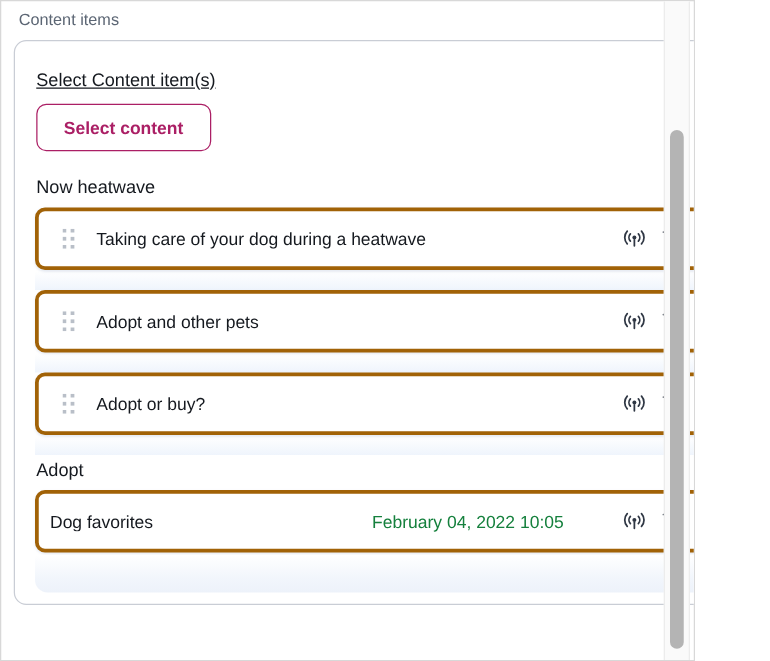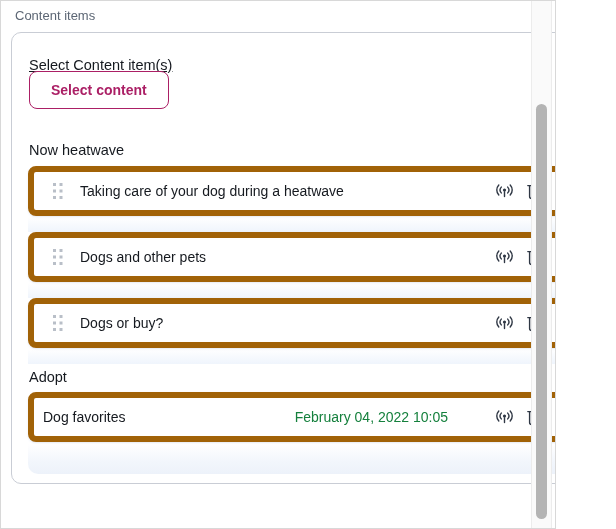--- a/index.html
+++ b/index.html
@@ -37,21 +37,21 @@
     position: absolute;
     left: 17px;
     top: 24px;
     font-size: 14.5px;
     color: #15191f;
     text-decoration: underline;
   }
   .select-btn {
     position: absolute;
     left: 17px;
-    top: 38px;
+    top: 50px;
     height: 38px;
     padding: 0 21px;
     background: #ffffff;
     border: 1px solid #ab1f65;
     border-radius: 8px;
     color: #ab1f65;
     font-family: "Liberation Sans", sans-serif;
     font-size: 14px;
     font-weight: 600;
     cursor: pointer;
@@ -84,21 +84,21 @@
     background: linear-gradient(180deg, #ffffff 0%, #f2f6fc 60%, #edf2fa 100%);
     border-radius: 0 0 10px 10px;
     pointer-events: none;
   }
   .card {
     position: absolute;
     left: 16px;
     width: 542px;
     height: 50px;
     background: #ffffff;
-    border: 6px solid #a16207;
+    border: 3px solid #a16207;
     border-radius: 8px;
     box-shadow: 0 1px 2px rgba(140,160,195,0.22);
     display: flex;
     align-items: center;
     padding: 0 20px 0 19px;
   }
   .card-1 { top: 133px; }
   .card-2 { top: 199px; }
   .card-3 { top: 265px; }
   .card-queue { top: 359px; padding-left: 9px; }
@@ -221,40 +221,40 @@
           </svg>
       </button>
     </div>
 
     <div class="card card-2">
       <span class="drag">
         <svg width="10" height="16" viewBox="0 0 10 16">
             <use href="#def-drag"></use>
           </svg>
       </span>
-      <span class="card-title">Dogs and other pets</span>
+      <span class="card-title">Adopt and other pets</span>
       <button class="icon-btn icon-broadcast">
         <svg width="21" height="20" viewBox="0 0 21 20">
             <use href="#def-broadcast"></use>
           </svg>
       </button>
       <button class="icon-btn icon-trash">
         <svg width="18" height="20" viewBox="0 0 18 20">
             <use href="#def-trash"></use>
           </svg>
       </button>
     </div>
 
     <div class="card card-3">
       <span class="drag">
         <svg width="10" height="16" viewBox="0 0 10 16">
             <use href="#def-drag"></use>
           </svg>
       </span>
-      <span class="card-title">Dogs or buy?</span>
+      <span class="card-title">Adopt or buy?</span>
       <button class="icon-btn icon-broadcast">
         <svg width="21" height="20" viewBox="0 0 21 20">
             <use href="#def-broadcast"></use>
           </svg>
       </button>
       <button class="icon-btn icon-trash">
         <svg width="18" height="20" viewBox="0 0 18 20">
             <use href="#def-trash"></use>
           </svg>
       </button>

